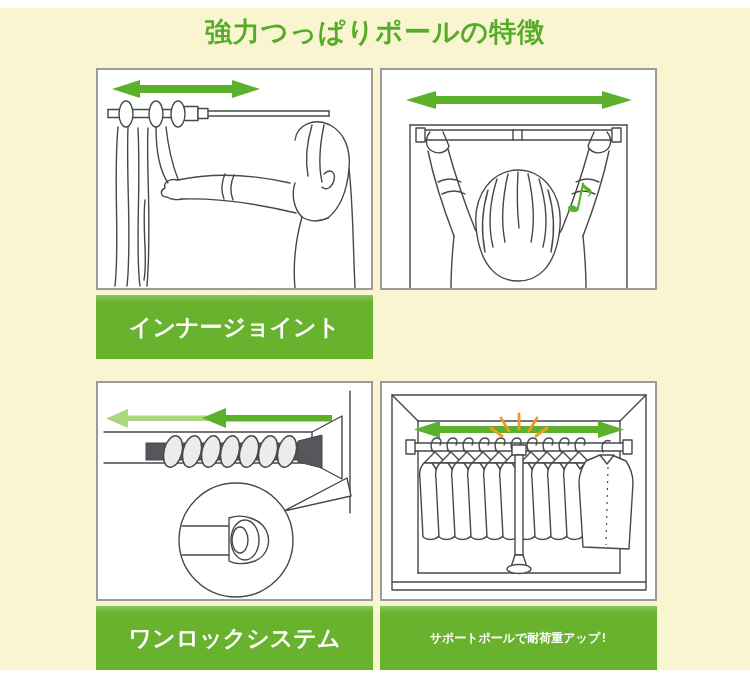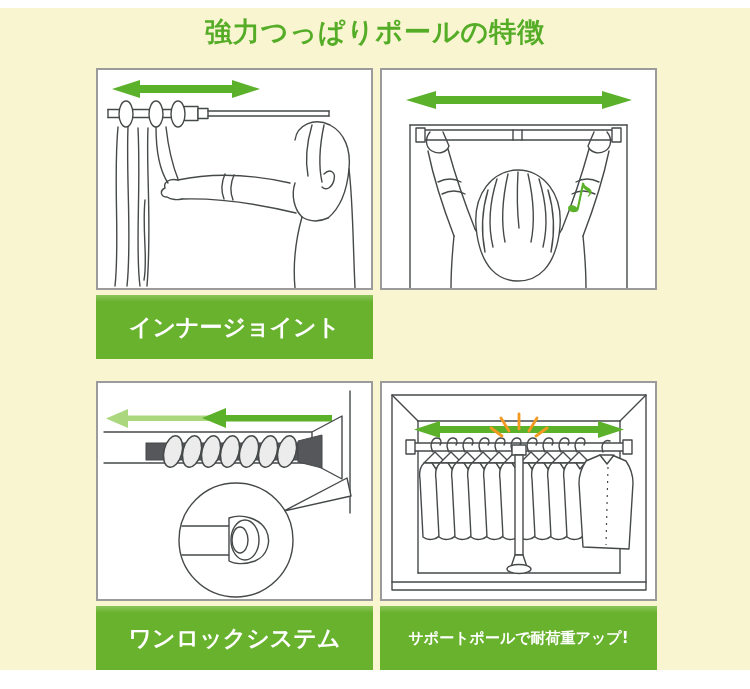--- a/index.html
+++ b/index.html
@@ -19,21 +19,21 @@
   .cell{display:block;}
   .cell.row2{margin-top:22px;}
   .figure{box-sizing:border-box;width:277px;height:222px;background:#ffffff;
     border:2px solid var(--border,#9b9b9b);}
   .row2 .figure{height:220px;}
   .figure svg{display:block;width:100%;height:100%;}
   .label-bar{margin-top:5px;height:64px;
     background:linear-gradient(180deg,var(--bar-green-light,#8bc55c) 0,var(--bar-green,#68b22d) 7px);
     display:flex;align-items:center;justify-content:center;
     color:#ffffff;font-weight:bold;font-size:23px;white-space:nowrap;}
-  .label-bar.small{font-size:15px;}
+  .label-bar.small{font-size:12px;font-family:Liberation Mono, monospace;}
   
   .ln{stroke:var(--line,#46494a);fill:none;stroke-width:1.4;stroke-linecap:round;stroke-linejoin:round;}
   .fw{fill:#ffffff;}
   .grn{fill:var(--green,#5cb12b);stroke:none;}
   .lgrn{fill:var(--light-green,#abd77f);stroke:none;}
   .org{stroke:var(--orange,#f39a21);fill:none;stroke-width:2.8;stroke-linecap:round;}
   .dark{fill:#56575a;stroke:var(--line,#46494a);stroke-width:1;}
   .coil{fill:#ececec;stroke:var(--line,#46494a);stroke-width:1.5;}
   .note{fill:var(--green,#5cb12b);font-size:42px;font-weight:bold;}
   .dash{stroke:var(--line,#46494a);stroke-width:1.2;stroke-dasharray:2,5;fill:none;}

